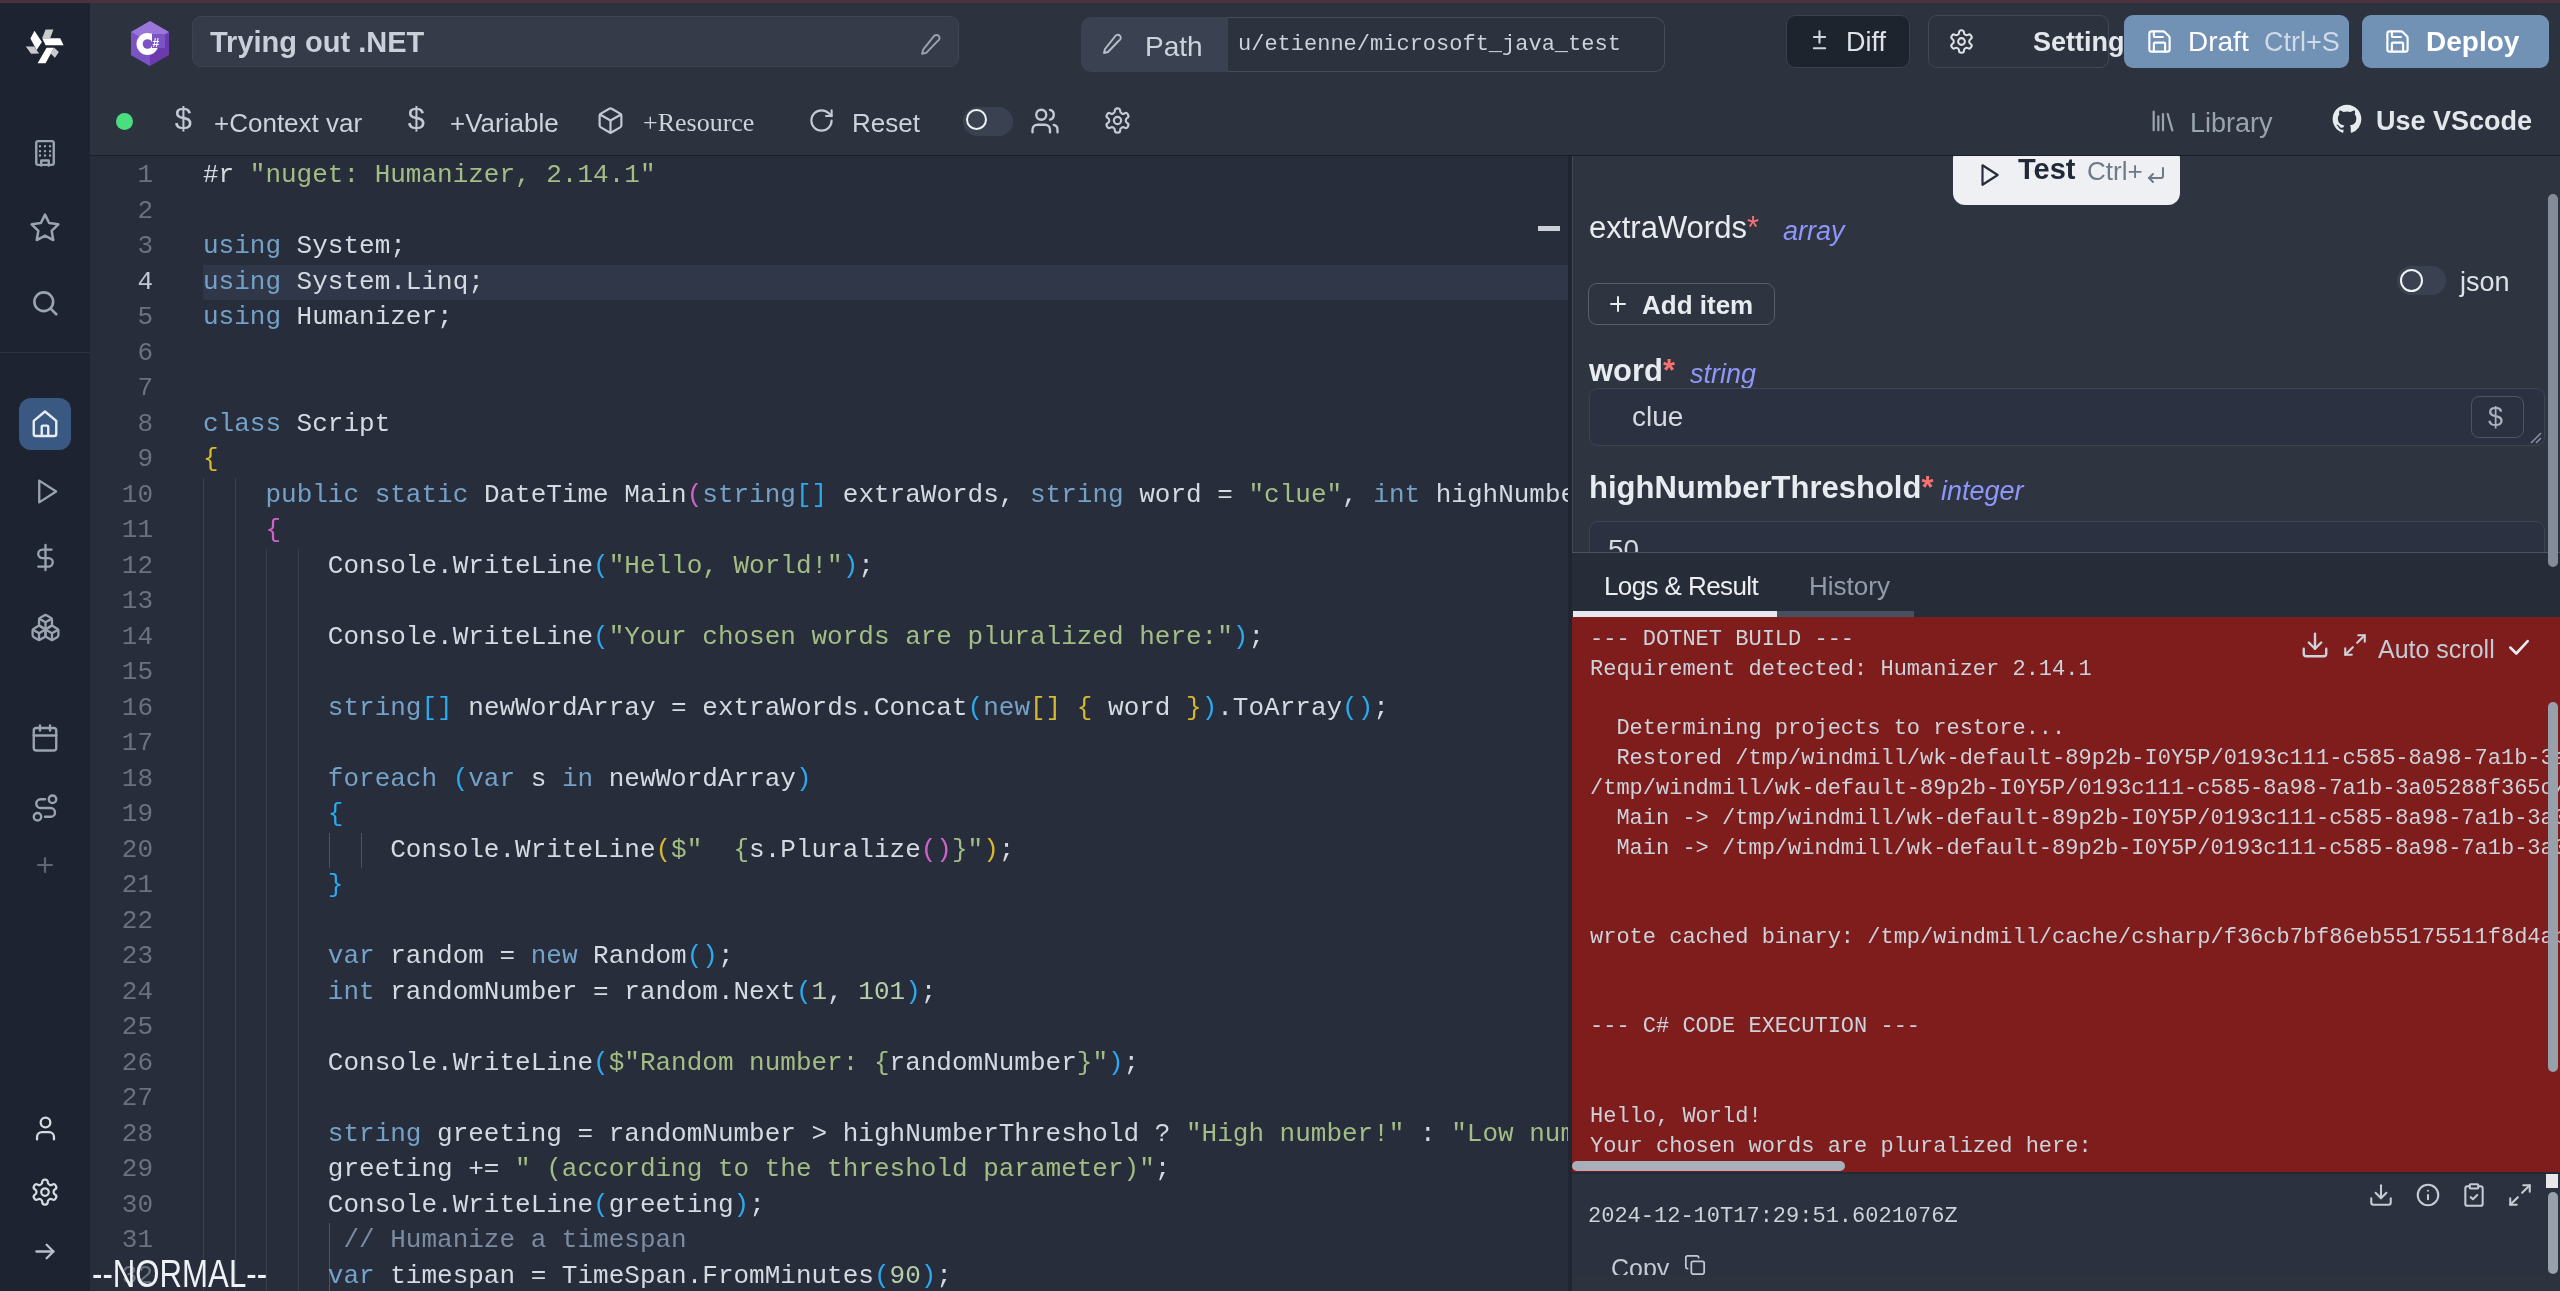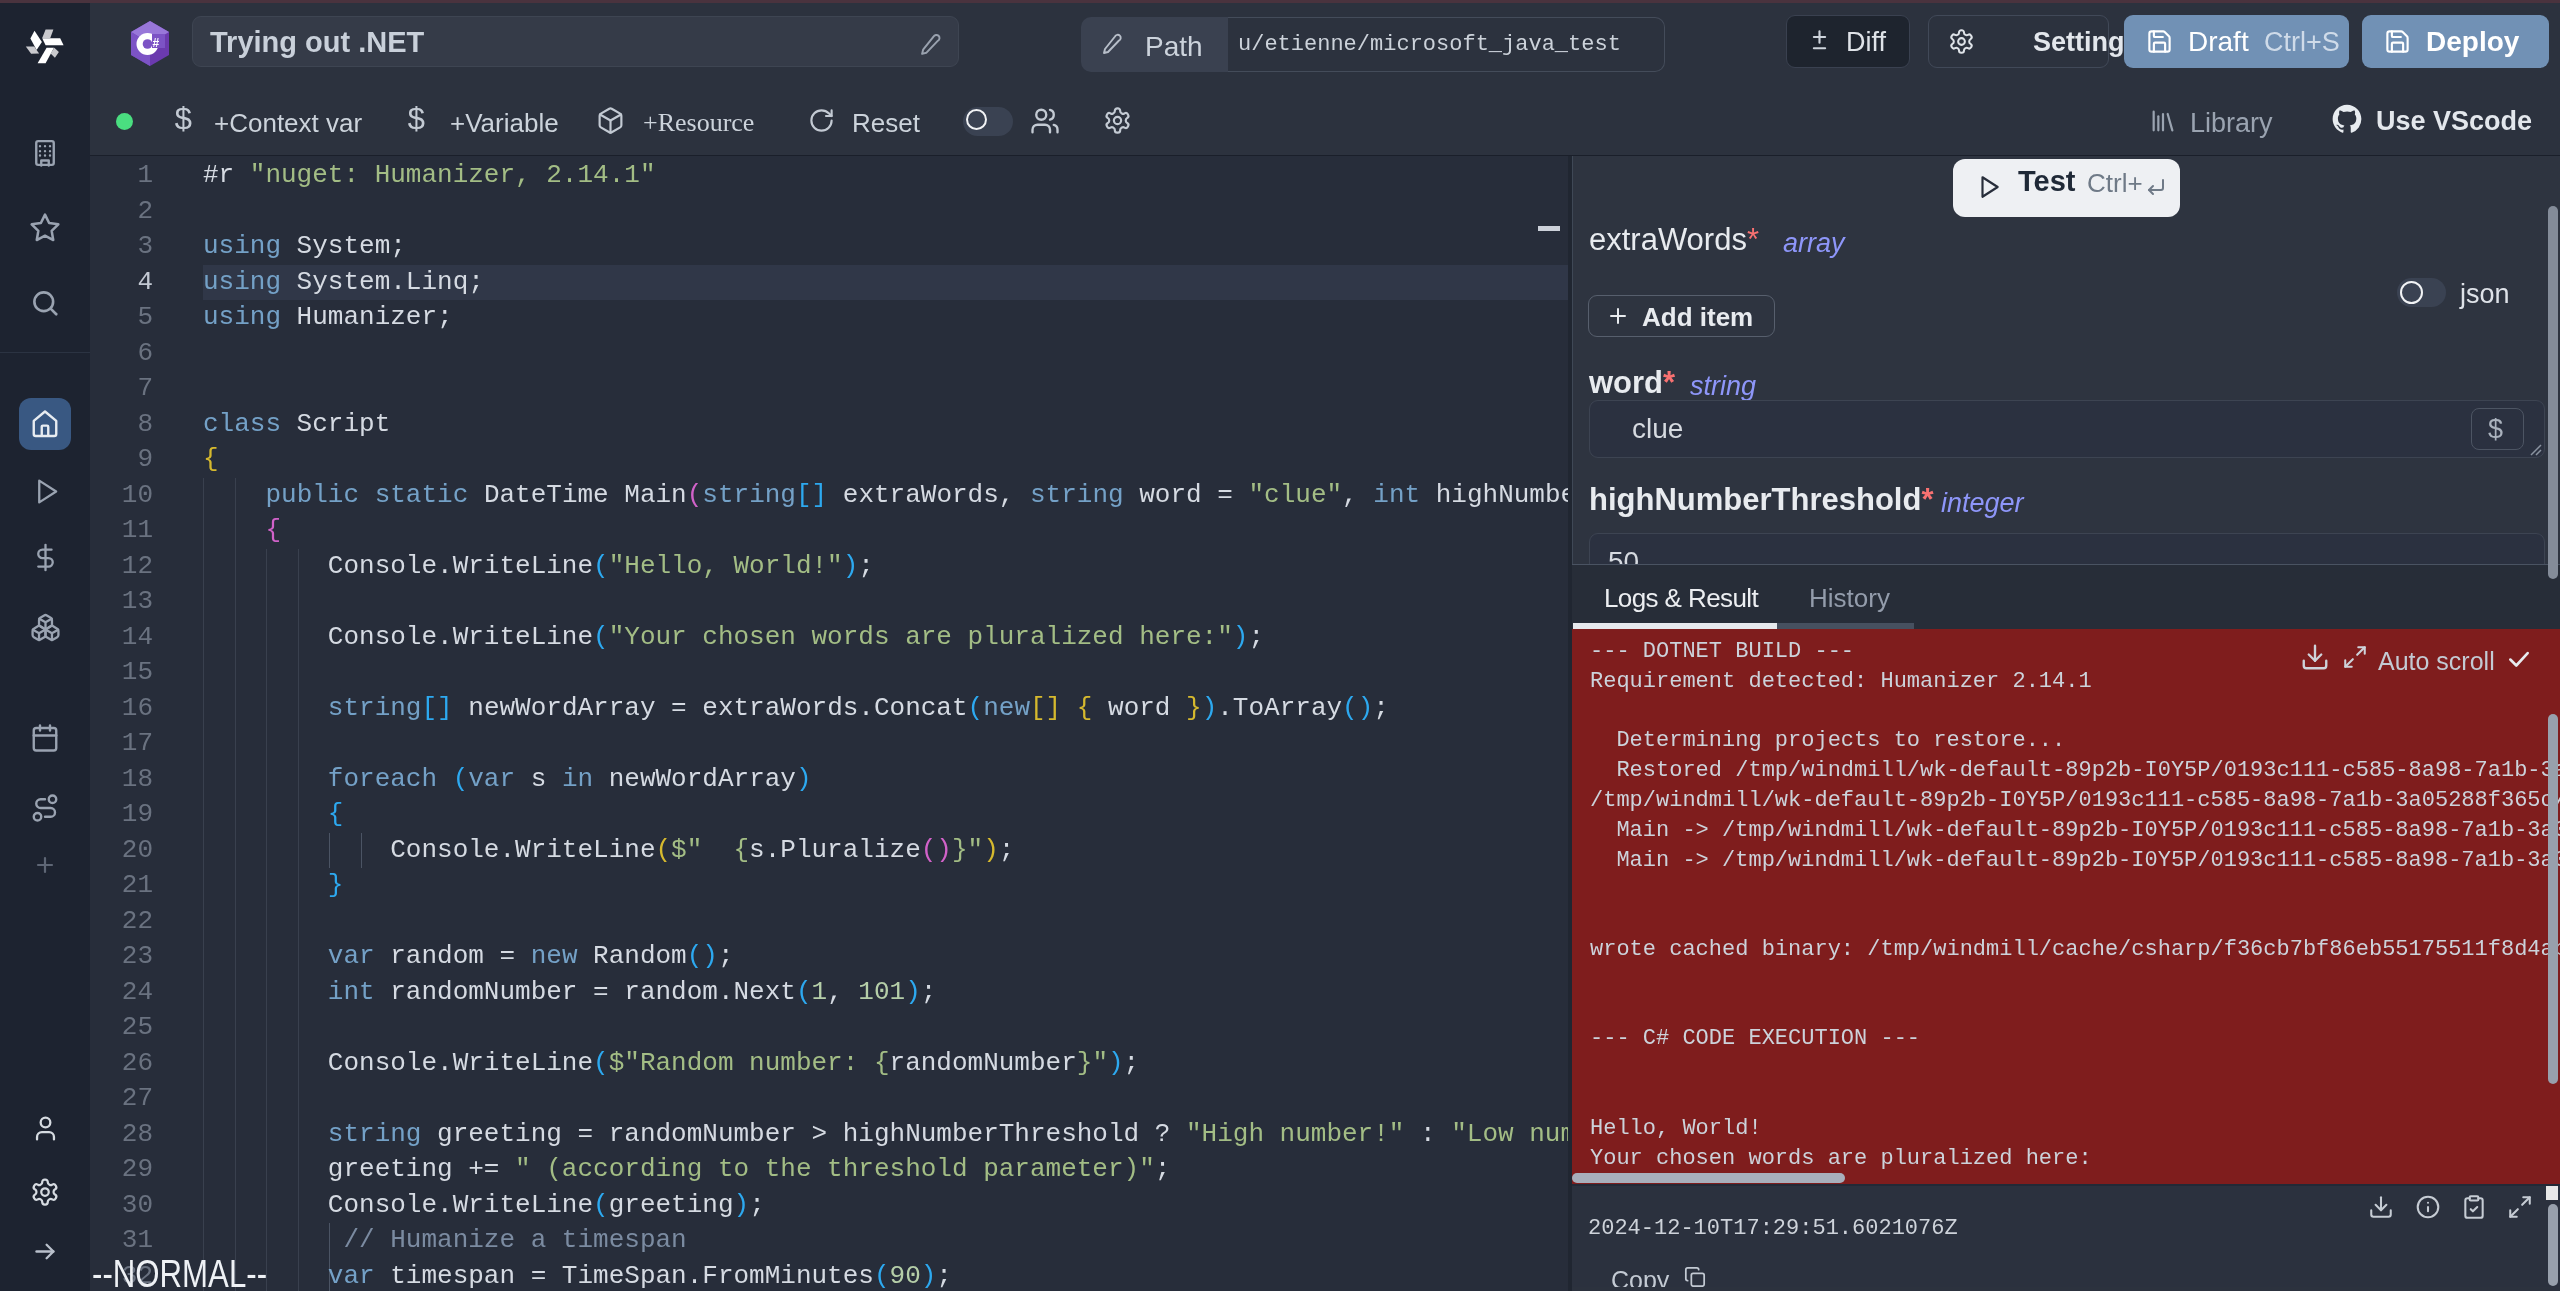--- a/index.html
+++ b/index.html
@@ -258,21 +258,21 @@
         <span class="wh">greeting += </span><span class="st">" (according to the threshold parameter)"</span><span class="wh">;</span>
         <span class="wh">Console.WriteLine</span><span class="blu">(</span><span class="wh">greeting</span><span class="blu">)</span><span class="wh">;</span>
          <span class="cmt">// Humanize a timespan</span>
         <span class="kw">var</span><span class="wh"> timespan = TimeSpan.FromMinutes</span><span class="blu">(</span><span class="num">90</span><span class="blu">)</span><span class="wh">;</span></div>
     <div class="abs" style="left:1448px;top:70px;width:22px;height:5px;background:#ccd1d9;"></div>
     <div class="abs" style="left:2px;top:1096px;font-size:39px;color:#eef1f5;z-index:5;transform:scaleX(0.80);transform-origin:0 0;white-space:nowrap;">--NORMAL--</div>
   </div>
 
   <div class="abs" style="left:1568px;top:156px;width:4px;height:1135px;background:#202631;"></div>
 
-  <div id="rpanel" class="abs" style="left:1572px;top:152px;width:988px;height:1135px;background:#2e3440;overflow:hidden;">
+  <div id="rpanel" class="abs" style="left:1572px;top:140px;width:988px;height:1135px;background:#2e3440;overflow:hidden;">
     <div class="abs" style="left:0;top:0;width:1px;height:1135px;background:#3f4856;"></div>
 
     <div class="abs" style="left:381px;top:7px;width:227px;height:58px;background:#eef0f3;border-radius:12px;"></div>
     <svg class="abs" style="left:404px;top:22px" width="26" height="26" viewBox="0 0 24 24" fill="none" stroke="#272d3a" stroke-width="2" stroke-linejoin="round">
         <polygon points="6 3 20 12 6 21 6 3"></polygon>
       </svg>
     <div class="abs" style="left:446px;top:13px;font-size:29px;font-weight:700;color:#1f2937;">Test</div>
     <div class="abs" style="left:515px;top:16px;font-size:26px;color:#6f7a87;">Ctrl+</div>
     <svg class="abs" style="left:572px;top:23px" width="24" height="24" viewBox="0 0 24 24" fill="none" stroke="#6f7a87" stroke-width="2" stroke-linecap="round" stroke-linejoin="round">
         <path d="M19 5v8a2 2 0 0 1-2 2H5"></path>

